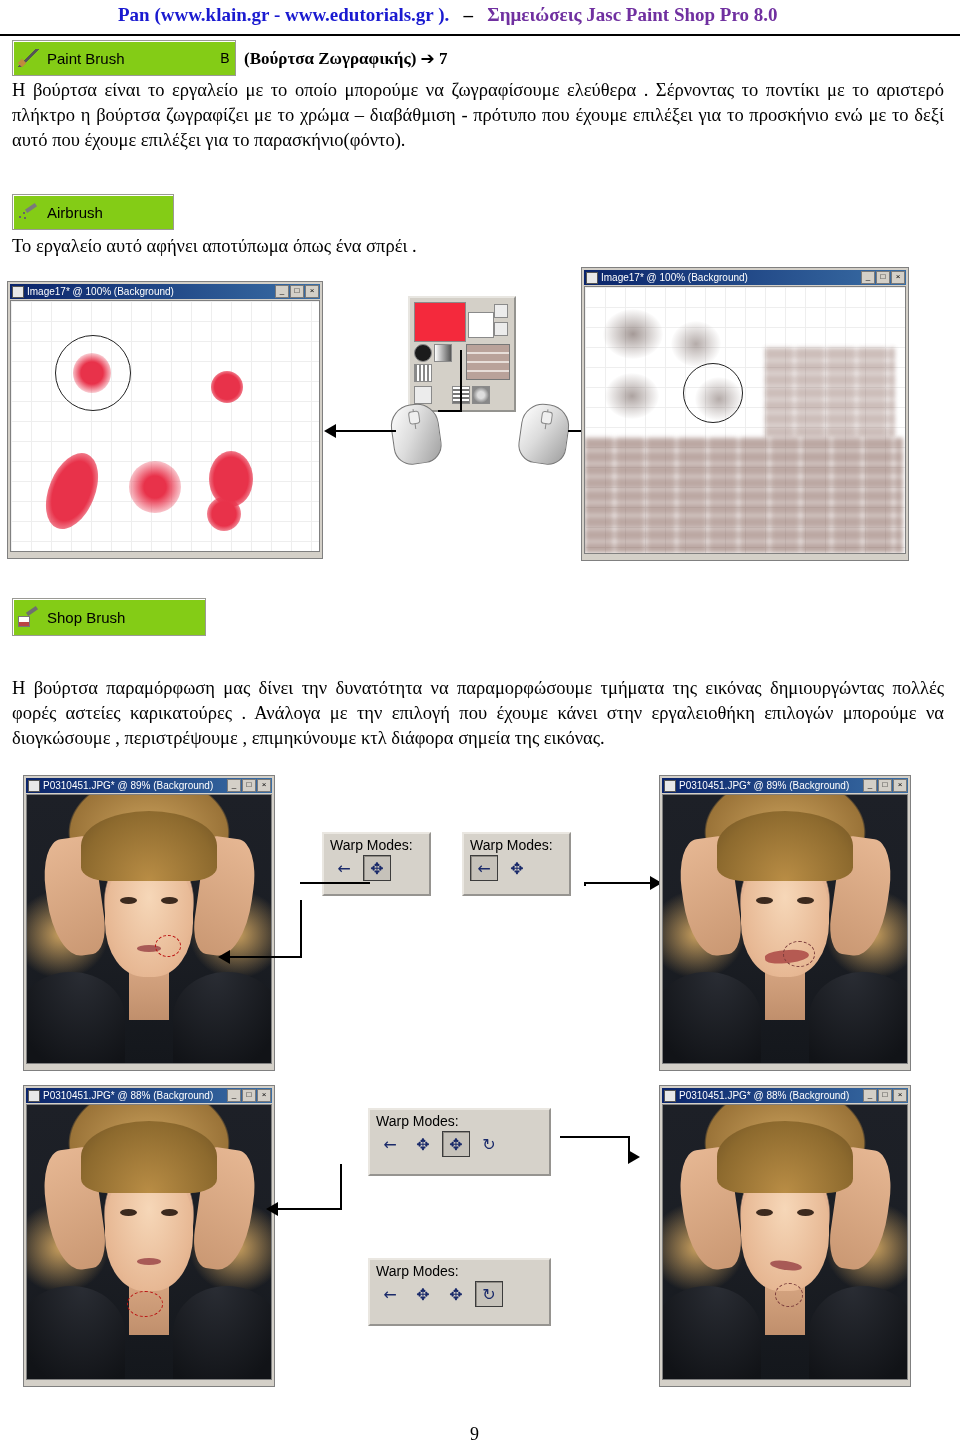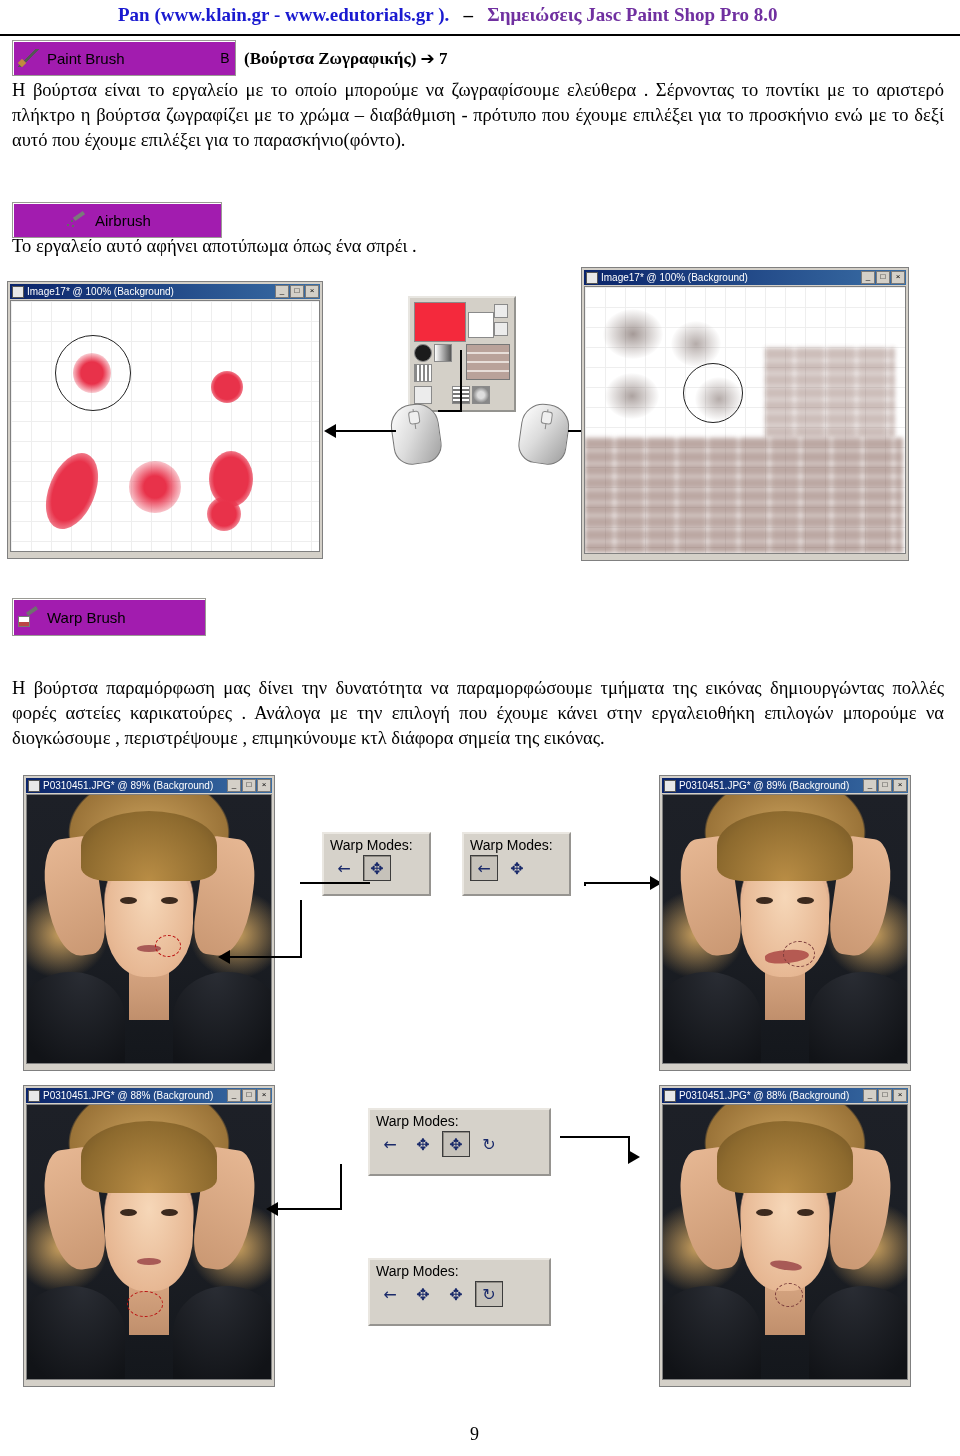--- a/index.html
+++ b/index.html
@@ -32,21 +32,21 @@
     font-size:18.5px;
     line-height:25px;
     text-align:justify;
   }
   .bold{font-weight:bold;}
   .arrow{font-family:"DejaVu Sans", sans-serif;}
 
   
   .toolbox{
     position:absolute;
-    background:#a21caf;
+    background:#84cc16;
     border:1px solid #9a9a94;
     box-shadow:1px 1px 0 #ffffff inset;
     display:flex;align-items:center;
     font-family:"Liberation Sans", sans-serif;
     font-size:15px;
     color:#000;
   }
   .toolbox .tb-icon{
     width:26px;height:24px;margin-left:3px;margin-right:5px;
     position:relative;flex:0 0 auto;
@@ -298,21 +298,21 @@
   </div>
 
   <div class="para bold" style="left:244px;top:46px;width:330px;font-size:17px;">
     <span>(Βούρτσα Ζωγραφικής)</span>
     <span class="arrow">➔</span>
     <span>7</span>
   </div>
 
   <div class="para" style="left:12px;top:78px;width:932px;font-family:Liberation Serif, serif;">Η βούρτσα είναι το εργαλείο με το οποίο μπορούμε να ζωγραφίσουμε ελεύθερα . Σέρνοντας το ποντίκι με το αριστερό πλήκτρο η βούρτσα ζωγραφίζει με το χρώμα – διαβάθμιση - πρότυπο που έχουμε επιλέξει για το προσκήνιο ενώ με το δεξί αυτό που έχουμε επιλέξει για το παρασκήνιο(φόντο).</div>
 
-  <div class="toolbox" style="left:12px;top:202px;width:160px;height:34px;padding-left:48px;">
+  <div class="toolbox" style="left:12px;top:194px;width:160px;height:34px;">
     <span class="tb-icon">
         <span class="ic-air"></span>
       </span>
     <span class="tb-label">Airbrush</span>
   </div>
 
 
   <div class="para" style="left:12px;top:234px;width:520px;">Το εργαλείο αυτό αφήνει αποτύπωμα όπως ένα σπρέι .</div>
 
   <div class="win" style="left:8px;top:282px;width:310px;height:272px;">
@@ -384,21 +384,21 @@
       <div class="grayblob" style="left:20px;top:86px;width:54px;height:46px;background:radial-gradient(ellipse,rgba(90,70,65,0.5) 0%,rgba(90,70,65,0) 72%);"></div>
       <div class="grayblob" style="left:110px;top:90px;width:48px;height:44px;background:radial-gradient(ellipse,rgba(90,70,65,0.45) 0%,rgba(90,70,65,0) 72%);"></div>
       <div class="ring" style="left:98px;top:76px;width:58px;height:58px;"></div>
     </div>
   </div>
 
   <div class="toolbox" style="left:12px;top:598px;width:192px;height:36px;">
     <span class="tb-icon">
         <span class="ic-warp"></span>
       </span>
-    <span class="tb-label">Warp Brush</span>
+    <span class="tb-label">Shop Brush</span>
   </div>
 
 
   <div class="para" style="left:12px;top:676px;width:932px;">Η βούρτσα παραμόρφωση μας δίνει την δυνατότητα να παραμορφώσουμε τμήματα της εικόνας δημιουργώντας πολλές φορές αστείες καρικατούρες . Ανάλογα με την επιλογή που έχουμε κάνει στην εργαλειοθήκη επιλογών μπορούμε να διογκώσουμε , περιστρέψουμε , επιμηκύνουμε κτλ διάφορα σημεία της εικόνας.</div>
 
   <div class="win" style="left:24px;top:776px;width:246px;height:290px;">
     <div class="win-title">
       <span class="wt-ico"></span>
       <span class="wt-text">P0310451.JPG* @ 89% (Background)</span>
       <span class="win-btns">

